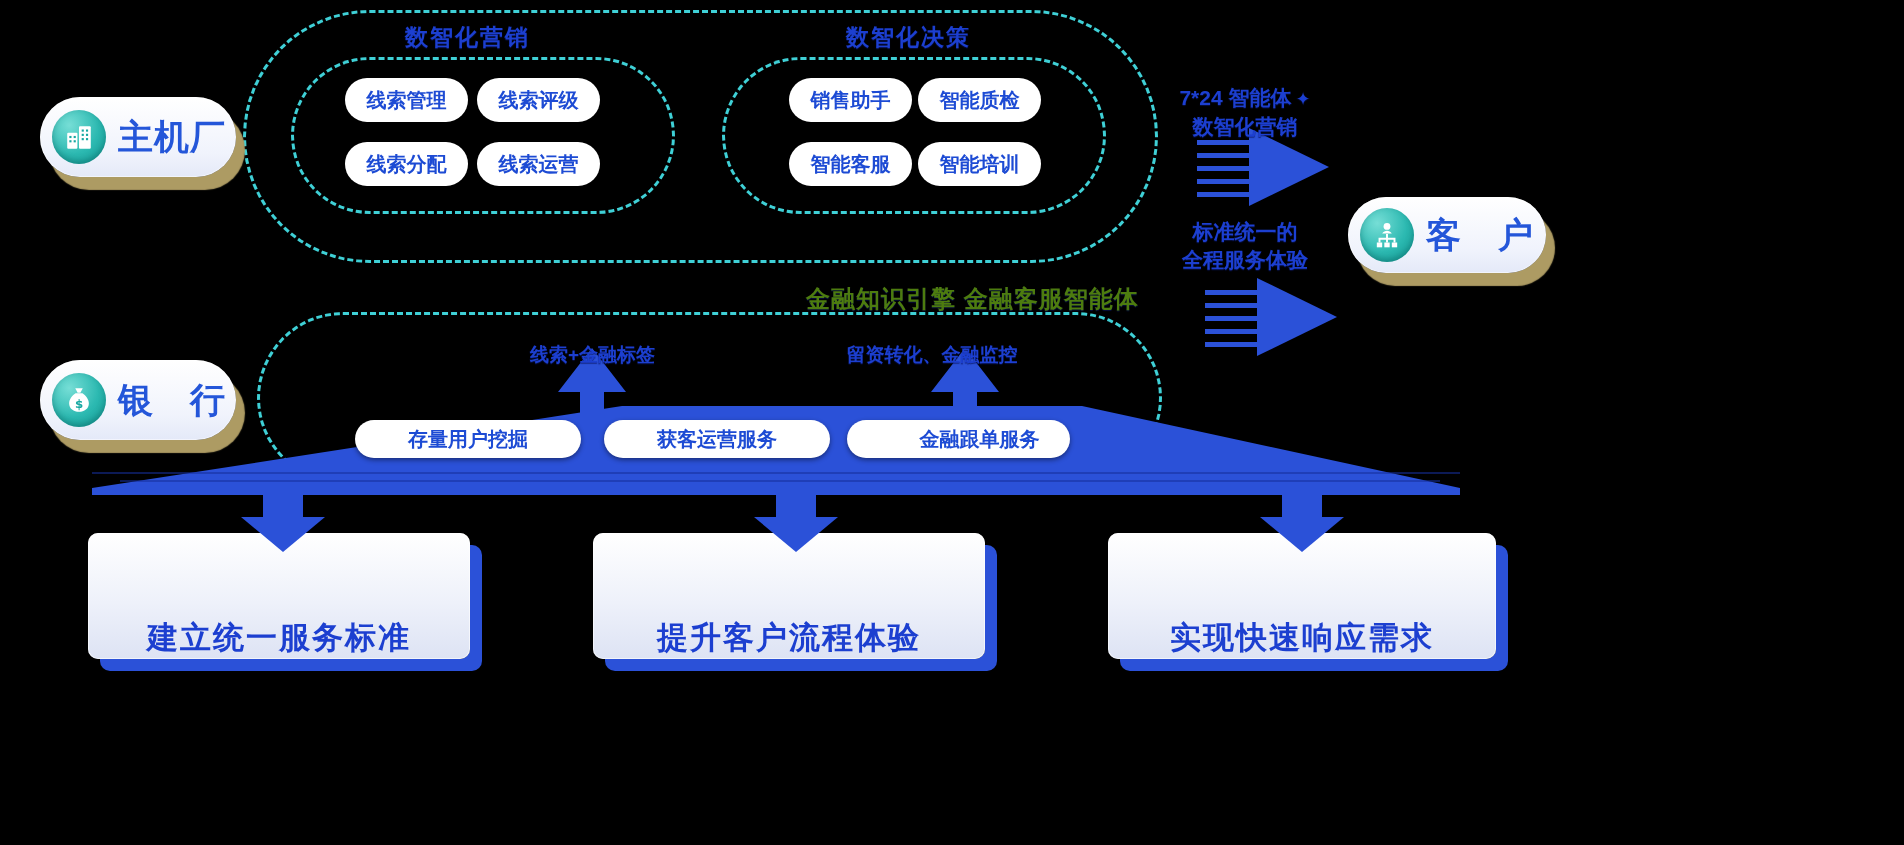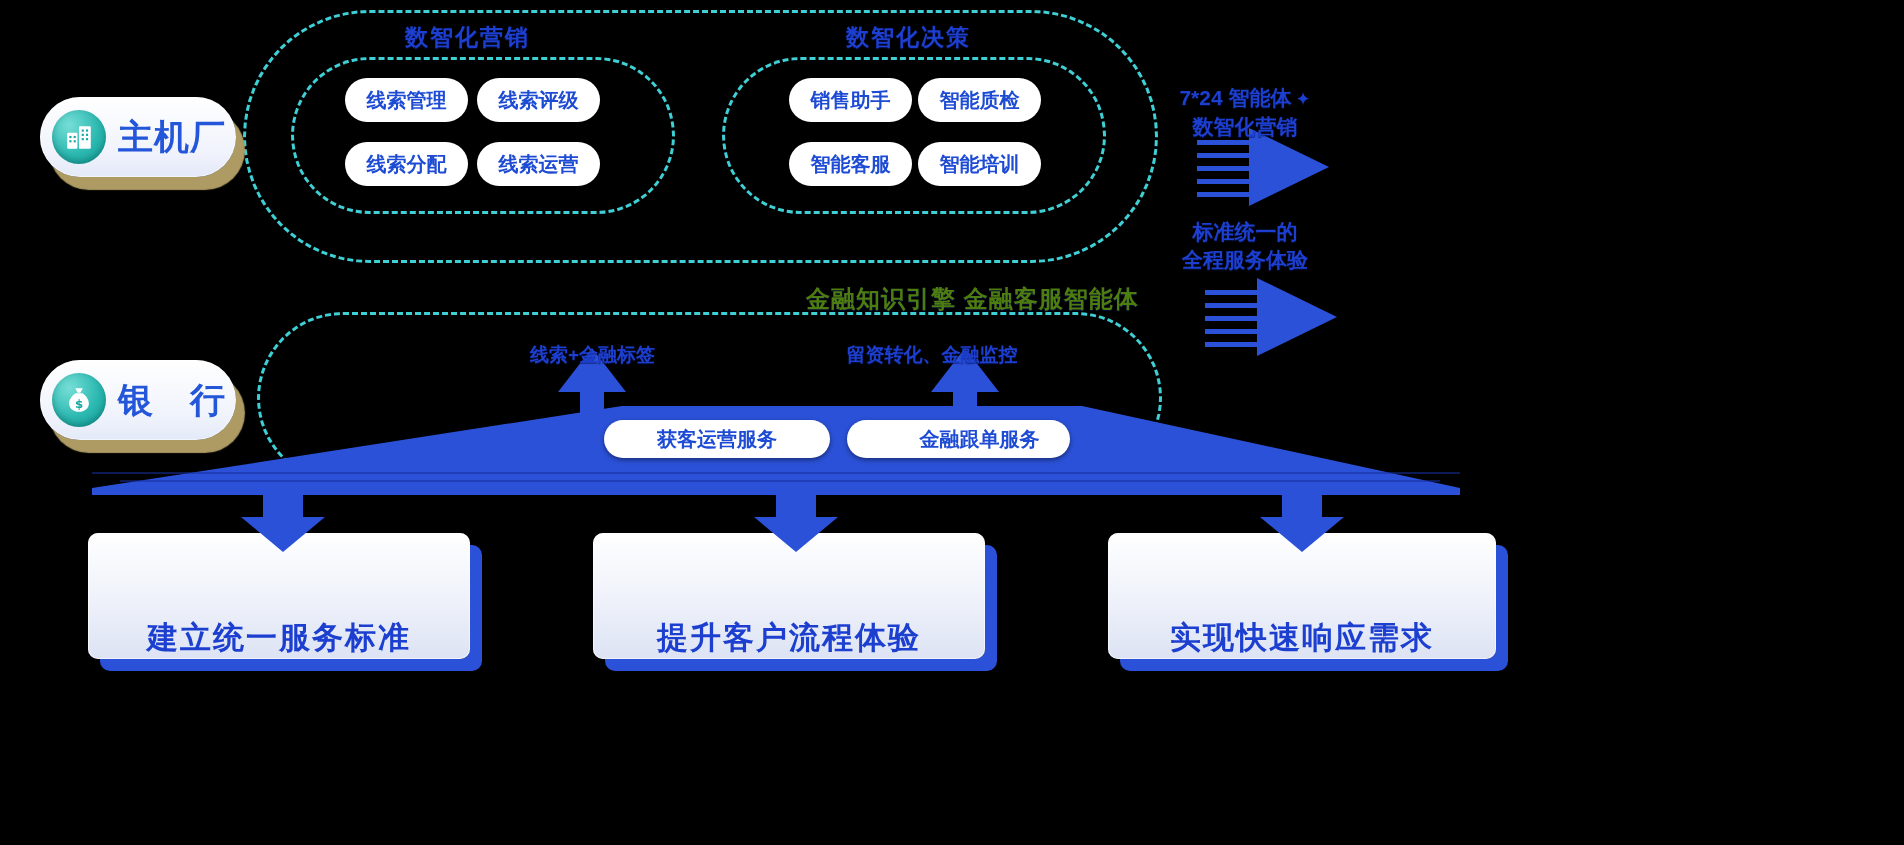--- a/index.html
+++ b/index.html
@@ -116,20 +116,21 @@
   <svg class="up-arrow up-arrow-1" viewBox="0 0 72 80" aria-hidden="true">
     <polygon points="36,0 70,44 48,44 48,80 24,80 24,44 2,44" fill="#2b51d8"></polygon>
   </svg>
   <svg class="up-arrow up-arrow-2" viewBox="0 0 72 80" aria-hidden="true">
     <polygon points="36,0 70,44 48,44 48,80 24,80 24,44 2,44" fill="#2b51d8"></polygon>
   </svg>
 
   <div class="flow-label flow-left">线索+金融标签</div>
   <div class="flow-label flow-right">留资转化、金融监控</div>
 
+  <div class="pill pill-lg" style="left:355px;top:420px;width:226px;">存量用户挖掘</div>
   <div class="pill pill-lg" style="left:604px;top:420px;width:226px;">获客运营服务</div>
   <div class="pill pill-lg" style="left:847px;top:420px;width:223px;padding-left:42px;">金融跟单服务</div>
 
   <svg class="right-arrow right-arrow-1" viewBox="0 0 132 78" aria-hidden="true">
     <g fill="#2b51d8">
       <rect x="0" y="12" width="56" height="5"></rect>
       <rect x="0" y="25" width="56" height="5"></rect>
       <rect x="0" y="38" width="56" height="5"></rect>
       <rect x="0" y="51" width="56" height="5"></rect>
       <rect x="0" y="64" width="56" height="5"></rect>
@@ -184,20 +185,33 @@
     <span class="badge-icon">
       <svg viewBox="0 0 28 28" width="30" height="30" aria-hidden="true">
         <path d="M10.5 3h7l-2.2 4.2h-2.6z" fill="#fff"></path>
         <path d="M10.8 7.6h6.4c3.4 2.4 6 5.8 6 9.6 0 4.8-4.3 7.8-9.2 7.8S4.8 22 4.8 17.2c0-3.8 2.6-7.2 6-9.6z" fill="#fff"></path>
         <text x="14" y="21" font-size="11" font-weight="bold" fill="#17a8a2" text-anchor="middle" font-family="DejaVu Sans, sans-serif">$</text>
       </svg>
     </span>
     <span class="badge-label">银　行</span>
   </div>
 
+  <div class="badge badge-customer">
+    <span class="badge-icon">
+      <svg viewBox="0 0 28 28" width="30" height="30" aria-hidden="true">
+        <circle cx="14" cy="6" r="3.2" fill="#fff"></circle>
+        <path d="M9.5 12.5c1.2-1.6 2.8-2.4 4.5-2.4s3.3.8 4.5 2.4z" fill="#fff"></path>
+        <path d="M14 13v4 M7 21v-3.5h14V21 M14 17.5V21" stroke="#fff" stroke-width="1.8" fill="none"></path>
+        <rect x="4.5" y="21" width="5" height="4.5" fill="#fff"></rect>
+        <rect x="11.5" y="21" width="5" height="4.5" fill="#fff"></rect>
+        <rect x="18.5" y="21" width="5" height="4.5" fill="#fff"></rect>
+      </svg>
+    </span>
+    <span class="badge-label">客　户</span>
+  </div>
 
   <div class="card card-1">
     <span class="card-label">建立统一服务标准</span>
   </div>
   <div class="card card-2">
     <span class="card-label">提升客户流程体验</span>
   </div>
   <div class="card card-3">
     <span class="card-label">实现快速响应需求</span>
   </div>

